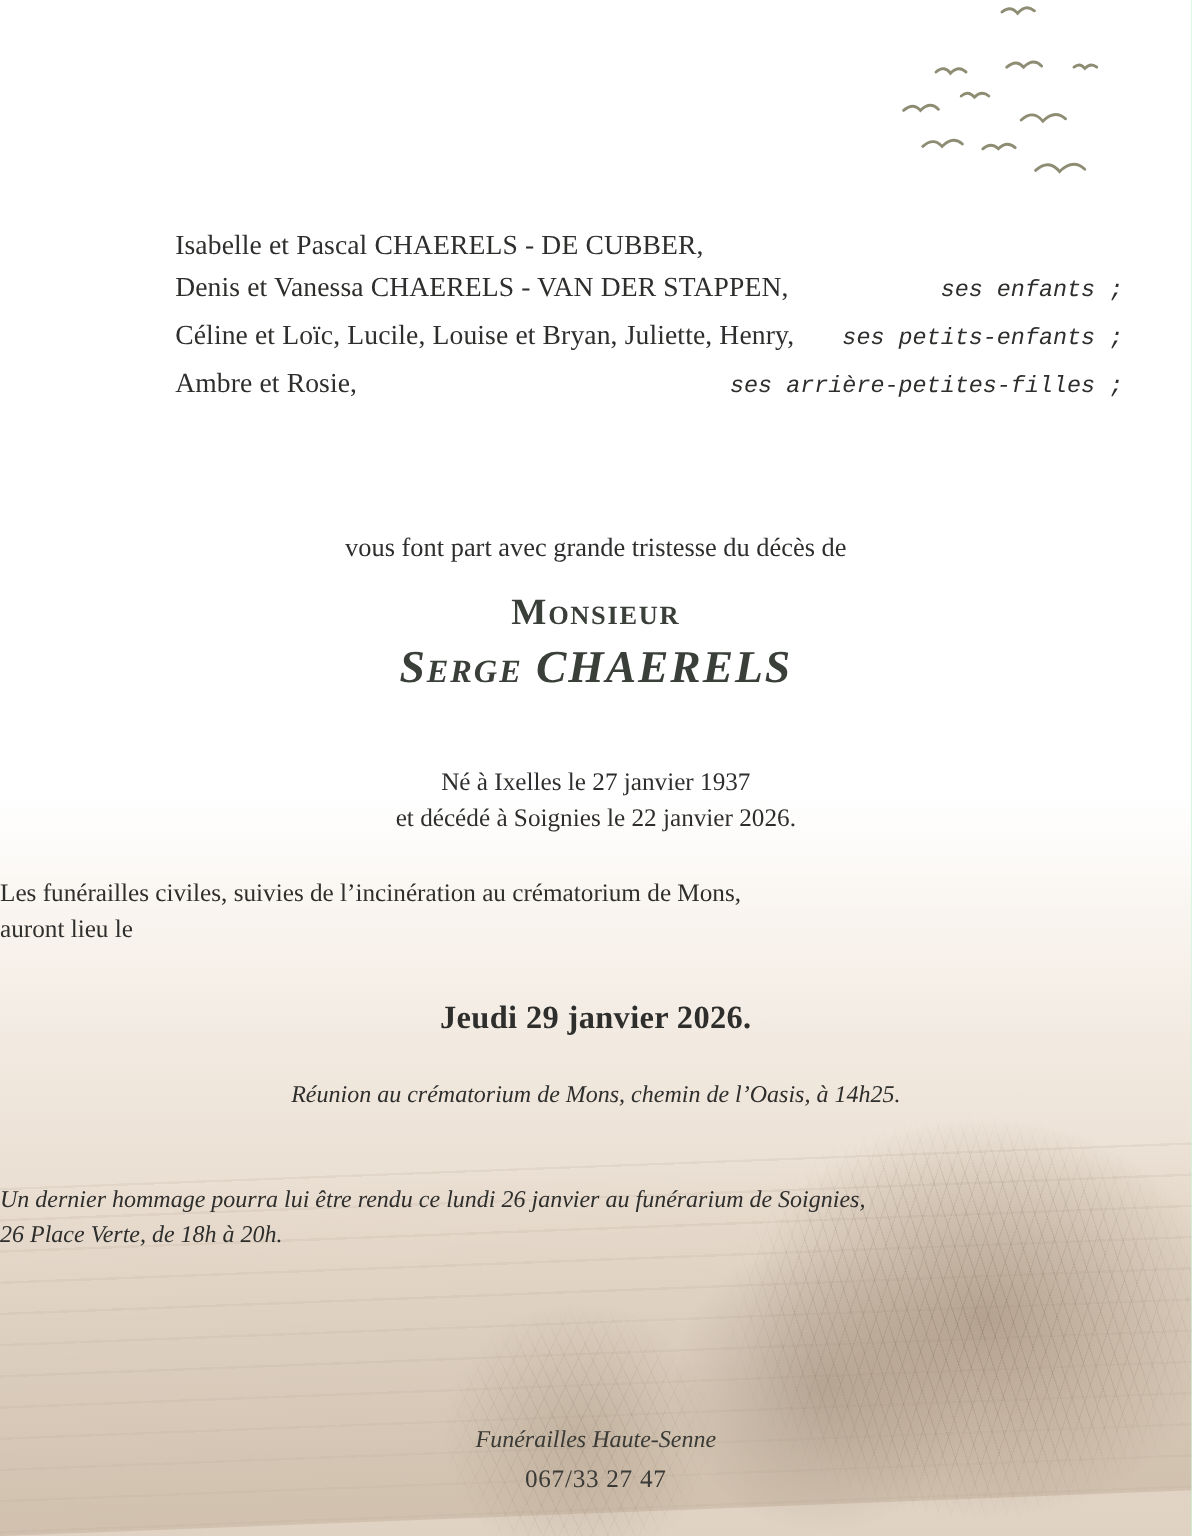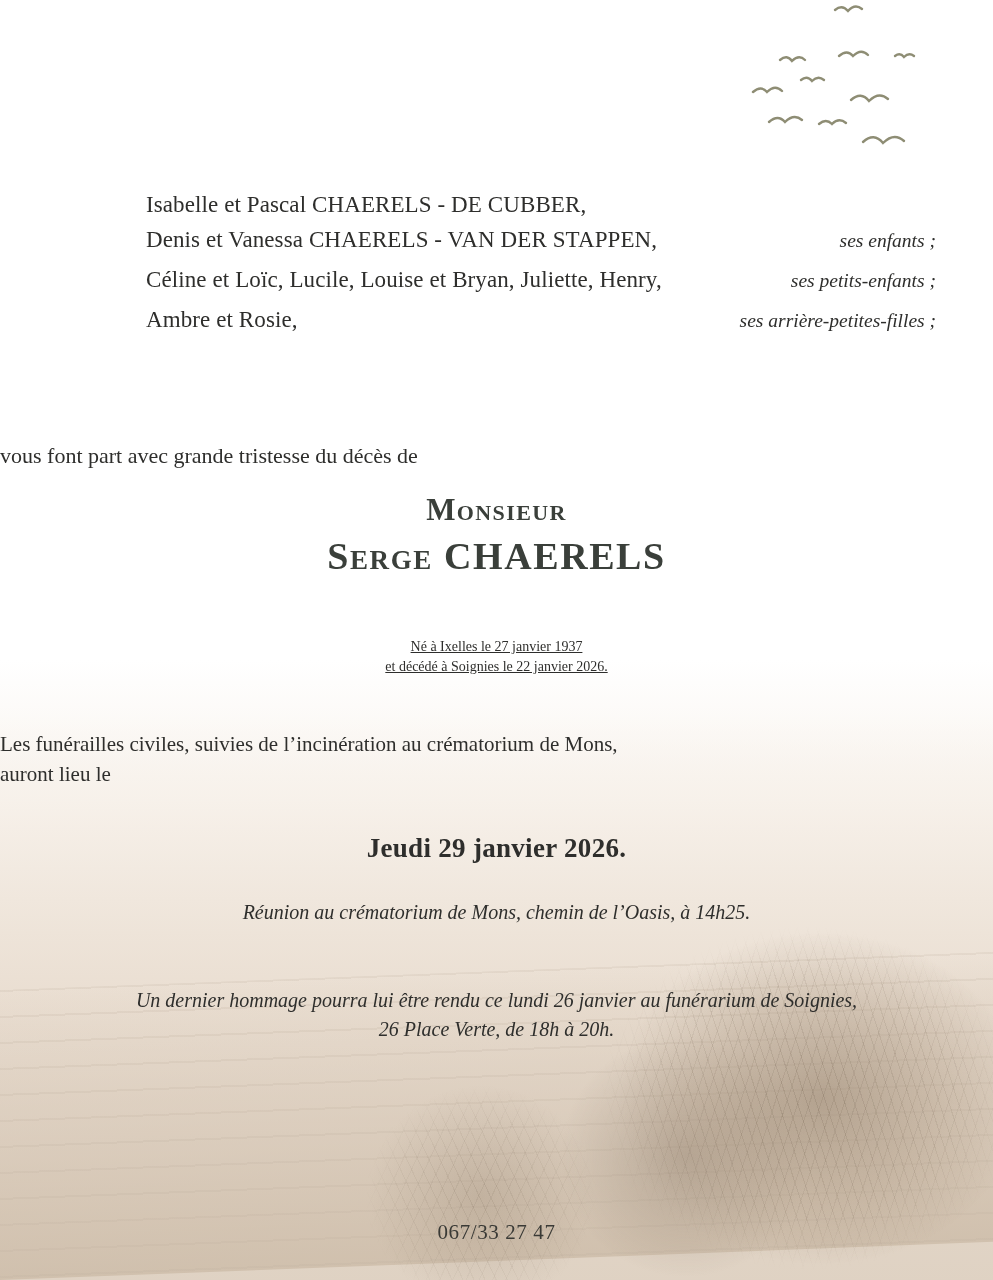--- a/index.html
+++ b/index.html
@@ -117,28 +117,29 @@
   .family-names {
     font-size: 23px;
     letter-spacing: 0.1px;
     white-space: nowrap;
   }
   .family-rel {
     font-style: italic;
     font-size: 19.5px;
     white-space: nowrap;
     padding-left: 24px;
+    font-family: Liberation Mono, monospace;
   }
   .family-row.gap-top { margin-top: 14px; }
 
   .announce {
     position: absolute;
     left: 0; right: 0;
     top: 443px;
-    text-align: left;
+    text-align: center;
     font-size: 22px;
   }
 
   .deceased {
     position: absolute;
     left: 0; right: 0;
     top: 492px;
     text-align: center;
     color: #3a3f3a;
   }
@@ -147,30 +148,30 @@
     font-variant: small-caps;
     letter-spacing: 1.4px;
     font-weight: 700;
   }
   .deceased .line2 {
     font-size: 38px;
     font-variant: small-caps;
     letter-spacing: 1.6px;
     font-weight: 700;
     margin-top: 6px;
+    font-style: italic;
   }
 
   .birth {
     position: absolute;
     left: 0; right: 0;
     top: 637px;
     text-align: center;
-    font-size: 14px;
+    font-size: 21px;
     line-height: 1.42;
-    text-decoration: underline;
   }
 
   .ceremony {
     position: absolute;
     left: 0; right: 0;
     top: 729px;
     text-align: left;
     font-size: 21px;
     line-height: 1.45;
   }
@@ -191,21 +192,21 @@
     top: 901px;
     text-align: center;
     font-size: 20px;
     font-style: italic;
   }
 
   .homage {
     position: absolute;
     left: 0; right: 0;
     top: 986px;
-    text-align: center;
+    text-align: left;
     font-size: 20px;
     font-style: italic;
     line-height: 1.45;
   }
 
   .footer {
     position: absolute;
     left: 0; right: 0;
     bottom: 30px;
     text-align: center;
@@ -289,17 +290,18 @@
     <div class="date-main">Jeudi 29 janvier 2026.</div>
 
     <div class="meeting">Réunion au crématorium de Mons, chemin de l’Oasis, à 14h25.</div>
 
     <div class="homage">
       <div>Un dernier hommage pourra lui être rendu ce lundi 26 janvier au funérarium de Soignies,</div>
       <div>26 Place Verte, de 18h à 20h.</div>
     </div>
 
     <div class="footer">
+      <div>Funérailles Haute-Senne</div>
       <div class="phone">067/33 27 47</div>
     </div>
 
   </div>
 </div>
 
 </body></html>

